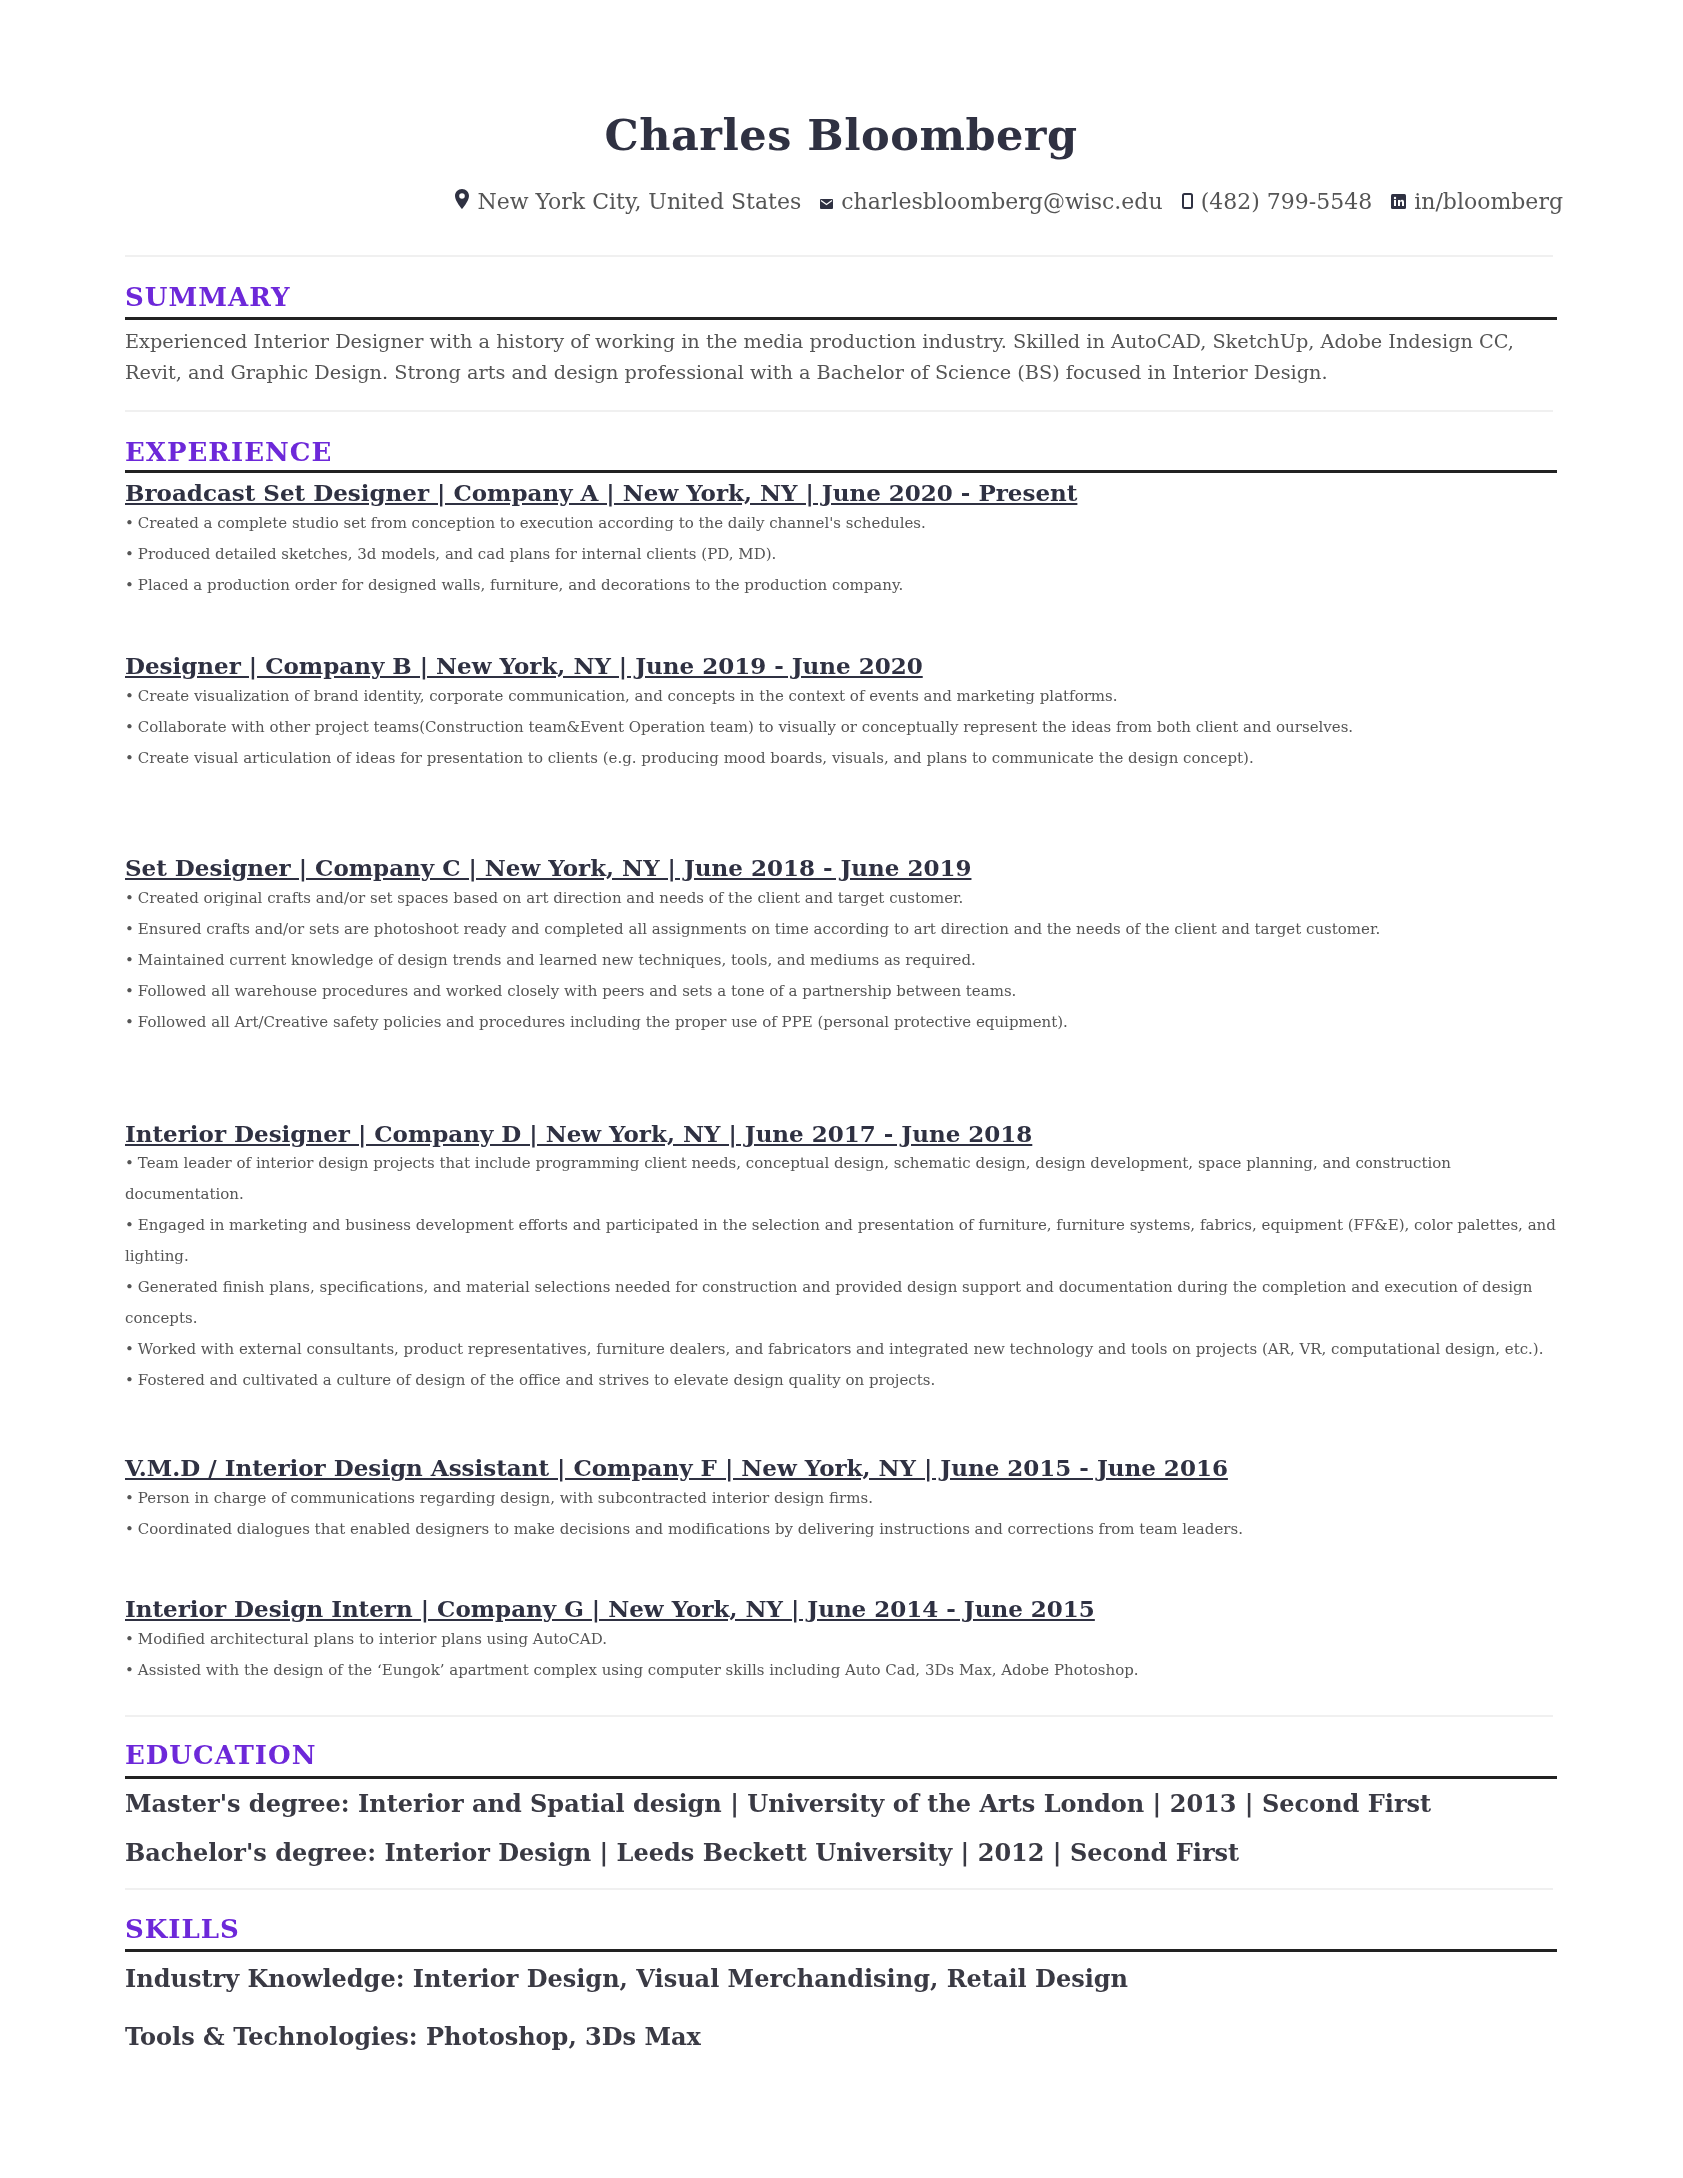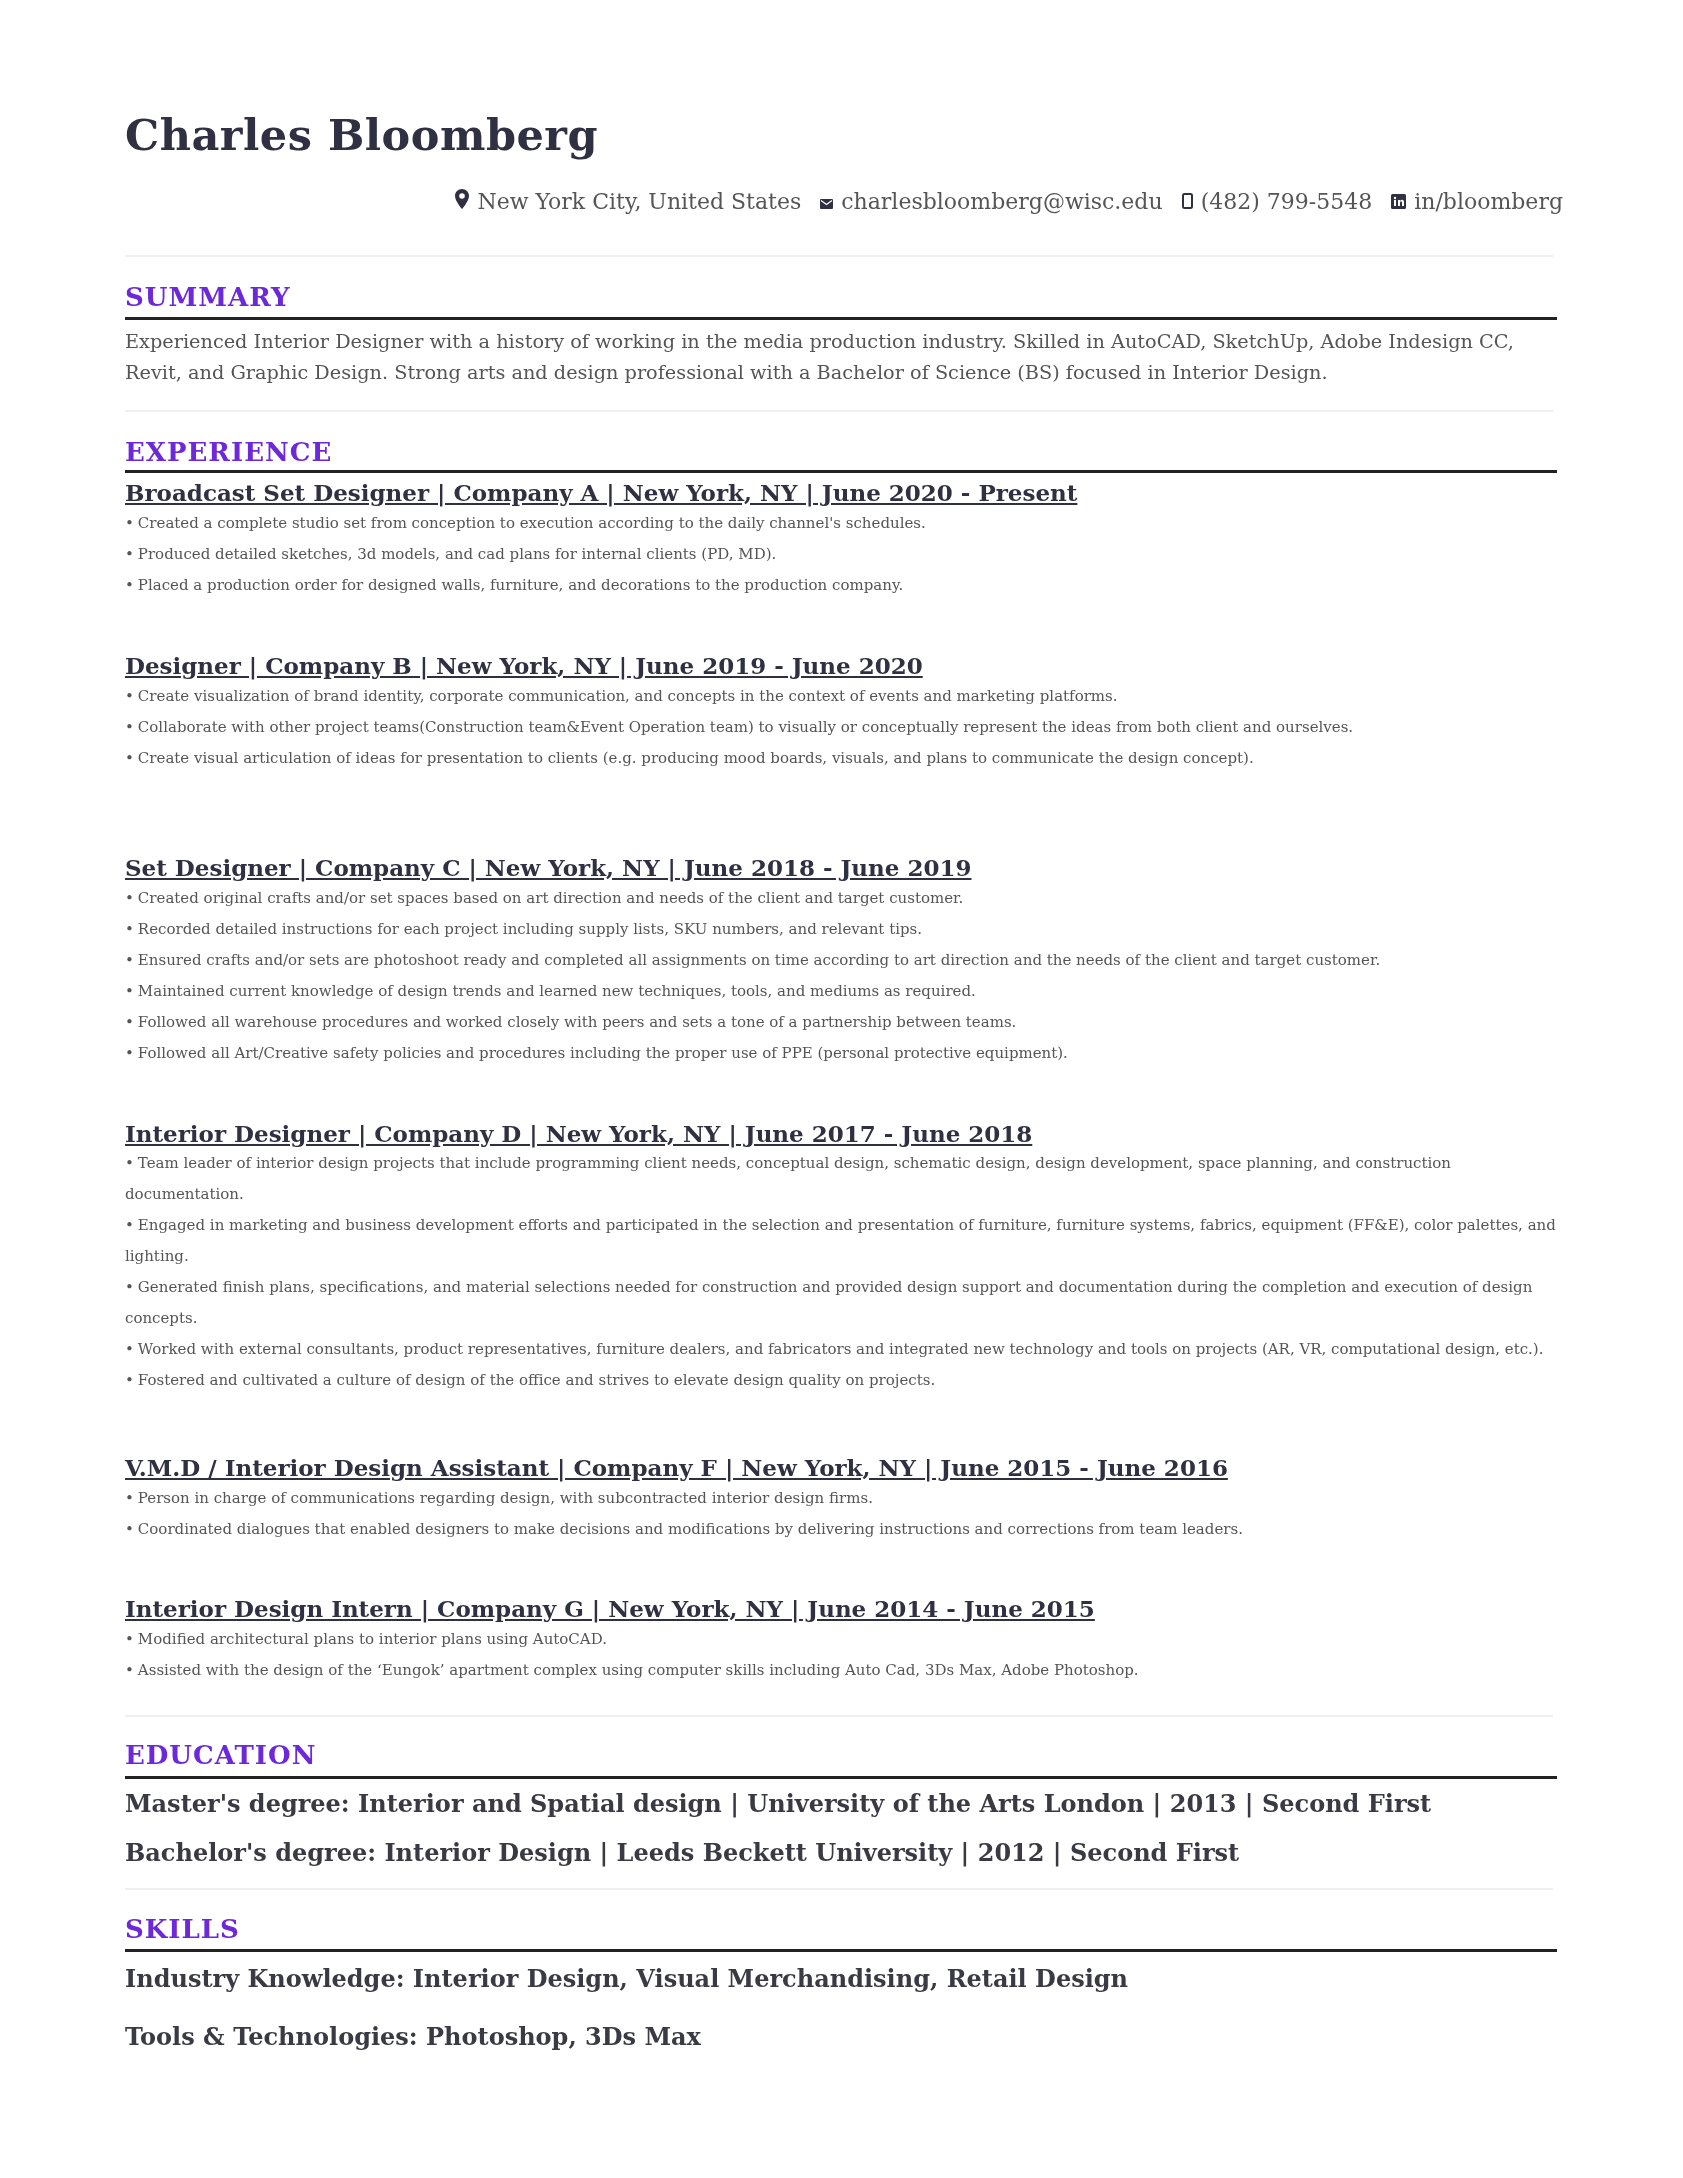--- a/index.html
+++ b/index.html
@@ -1,19 +1,19 @@
 <!DOCTYPE html>
 <html><head>
 <meta charset="utf-8">
 <style>
   html, body { margin: 0; padding: 0; background: #ffffff; }
   body { width: 1683px; height: 2178px; position: relative; overflow: hidden;
          font-family: "DejaVu Serif", "Liberation Serif", serif; color: #4a4a4a; }
   .page { position: absolute; left: 125px; top: 0; width: 1432px; }
-  .name { position: absolute; left: 0; width: 1432px; top: 109px; 
+  .name { position: absolute; left: 0; width: 1432px; top: 109px; text-align: center;
           font-size: 43px; font-weight: bold; color: #2f3142; letter-spacing: 0.5px; line-height: 53px; }
   .contact { position: absolute; left: 12px; width: 1432px; top: 188px; text-align: right;
              font-size: 22px; color: #555; line-height: 28px; white-space: nowrap; }
   .contact .item { display: inline-flex; align-items: center; margin: 0 6px; }
   .contact .ico { display: inline-block; margin-right: 8px; }
   .divider { position: absolute; left: 0; width: 1428px; height: 2px; background: #f0f0f0; }
   .sec-head { position: absolute; left: 0; font-size: 26px; font-weight: bold; color: #6d28d9;
               letter-spacing: 1px; line-height: 32px; }
   .rule { position: absolute; left: 0; width: 1432px; height: 3px; background: #222; }
   .text { position: absolute; left: 0; width: 1432px; font-size: 19.3px; line-height: 31px; color: #555; }
@@ -91,21 +91,20 @@
   <div class="job-title" style="top:651px">Designer | Company B | New York, NY | June 2019 - June 2020</div>
   <ul class="bullets" style="top:681px">
     <li><span class="dot">•</span><span>Create visualization of brand identity, corporate communication, and concepts in the context of events and marketing platforms.</span></li>
     <li><span class="dot">•</span><span>Collaborate with other project teams(Construction team&amp;Event Operation team) to visually or conceptually represent the ideas from both client and ourselves.</span></li>
     <li><span class="dot">•</span><span>Create visual articulation of ideas for presentation to clients (e.g. producing mood boards, visuals, and plans to communicate the design concept).</span></li>
   </ul>
 
   <div class="job-title" style="top:853px">Set Designer | Company C | New York, NY | June 2018 - June 2019</div>
   <ul class="bullets" style="top:883px">
     <li><span class="dot">•</span><span>Created original crafts and/or set spaces based on art direction and needs of the client and target customer.</span></li>
-    <li><span class="dot">•</span><span>Recorded detailed instructions for each project including supply lists, SKU numbers, and relevant tips.</span></li>
     <li><span class="dot">•</span><span>Ensured crafts and/or sets are photoshoot ready and completed all assignments on time according to art direction and the needs of the client and target customer.</span></li>
     <li><span class="dot">•</span><span>Maintained current knowledge of design trends and learned new techniques, tools, and mediums as required.</span></li>
     <li><span class="dot">•</span><span>Followed all warehouse procedures and worked closely with peers and sets a tone of a partnership between teams.</span></li>
     <li><span class="dot">•</span><span>Followed all Art/Creative safety policies and procedures including the proper use of PPE (personal protective equipment).</span></li>
   </ul>
 
   <div class="job-title" style="top:1119px">Interior Designer | Company D | New York, NY | June 2017 - June 2018</div>
   <ul class="bullets" style="top:1148px">
     <li><span class="dot">•</span><span>Team leader of interior design projects that include programming client needs, conceptual design, schematic design, design development, space planning, and construction documentation.</span></li>
     <li><span class="dot">•</span><span>Engaged in marketing and business development efforts and participated in the selection and presentation of furniture, furniture systems, fabrics, equipment (FF&amp;E), color palettes, and lighting.</span></li>

